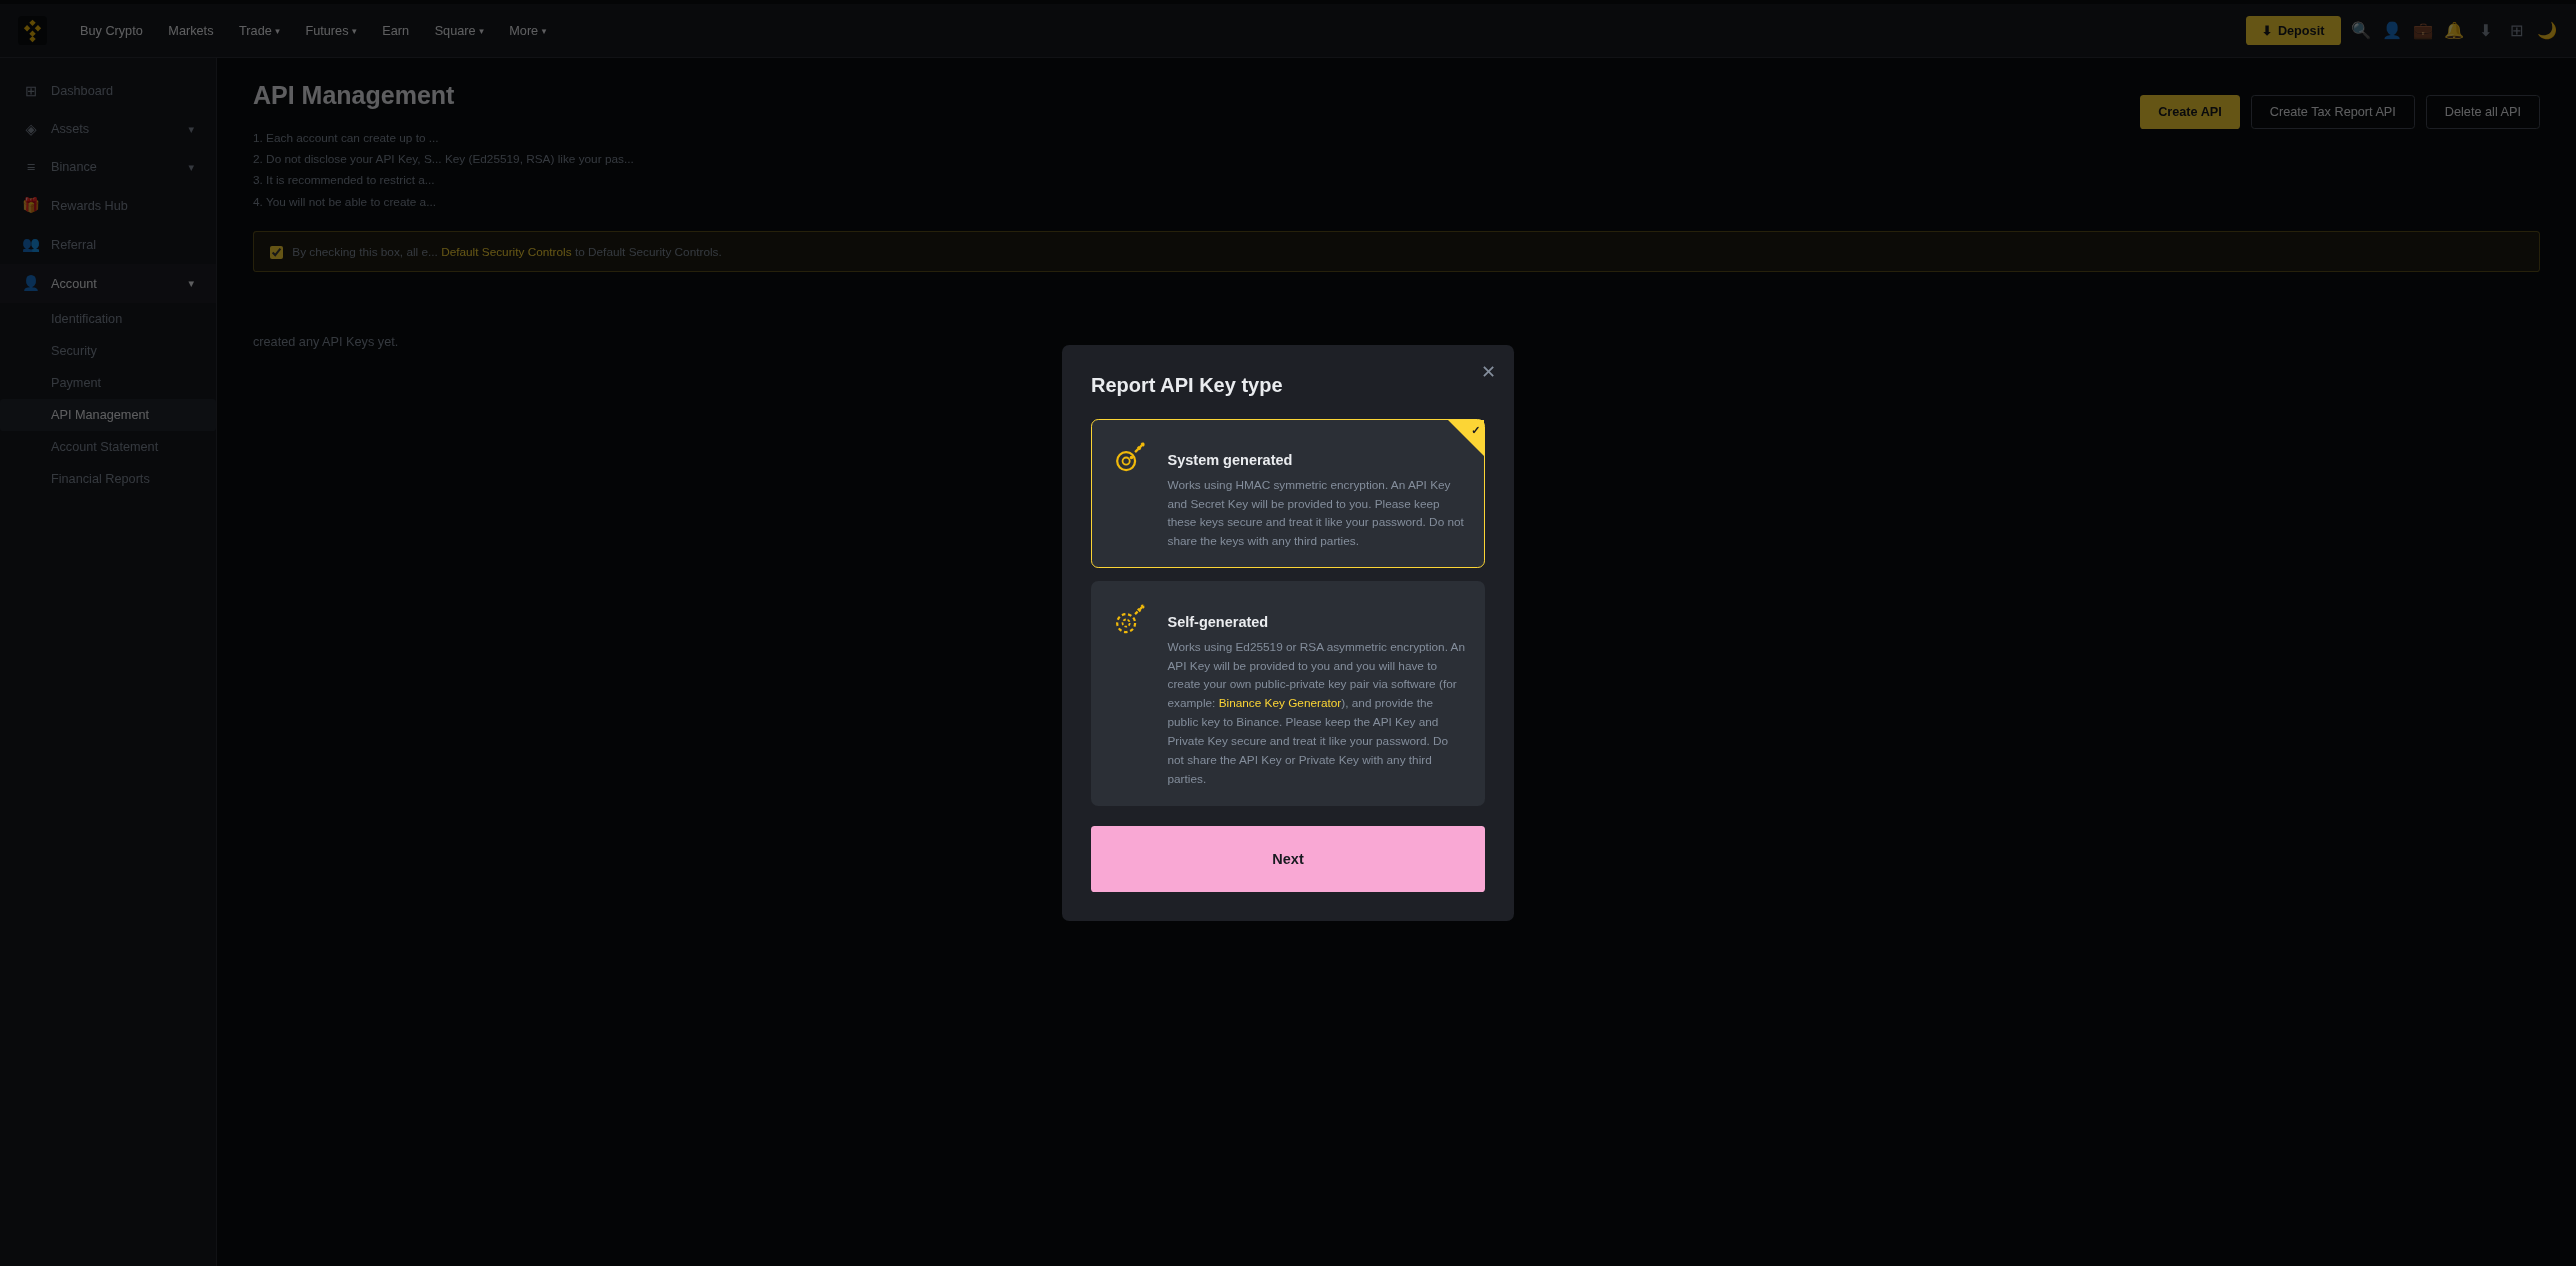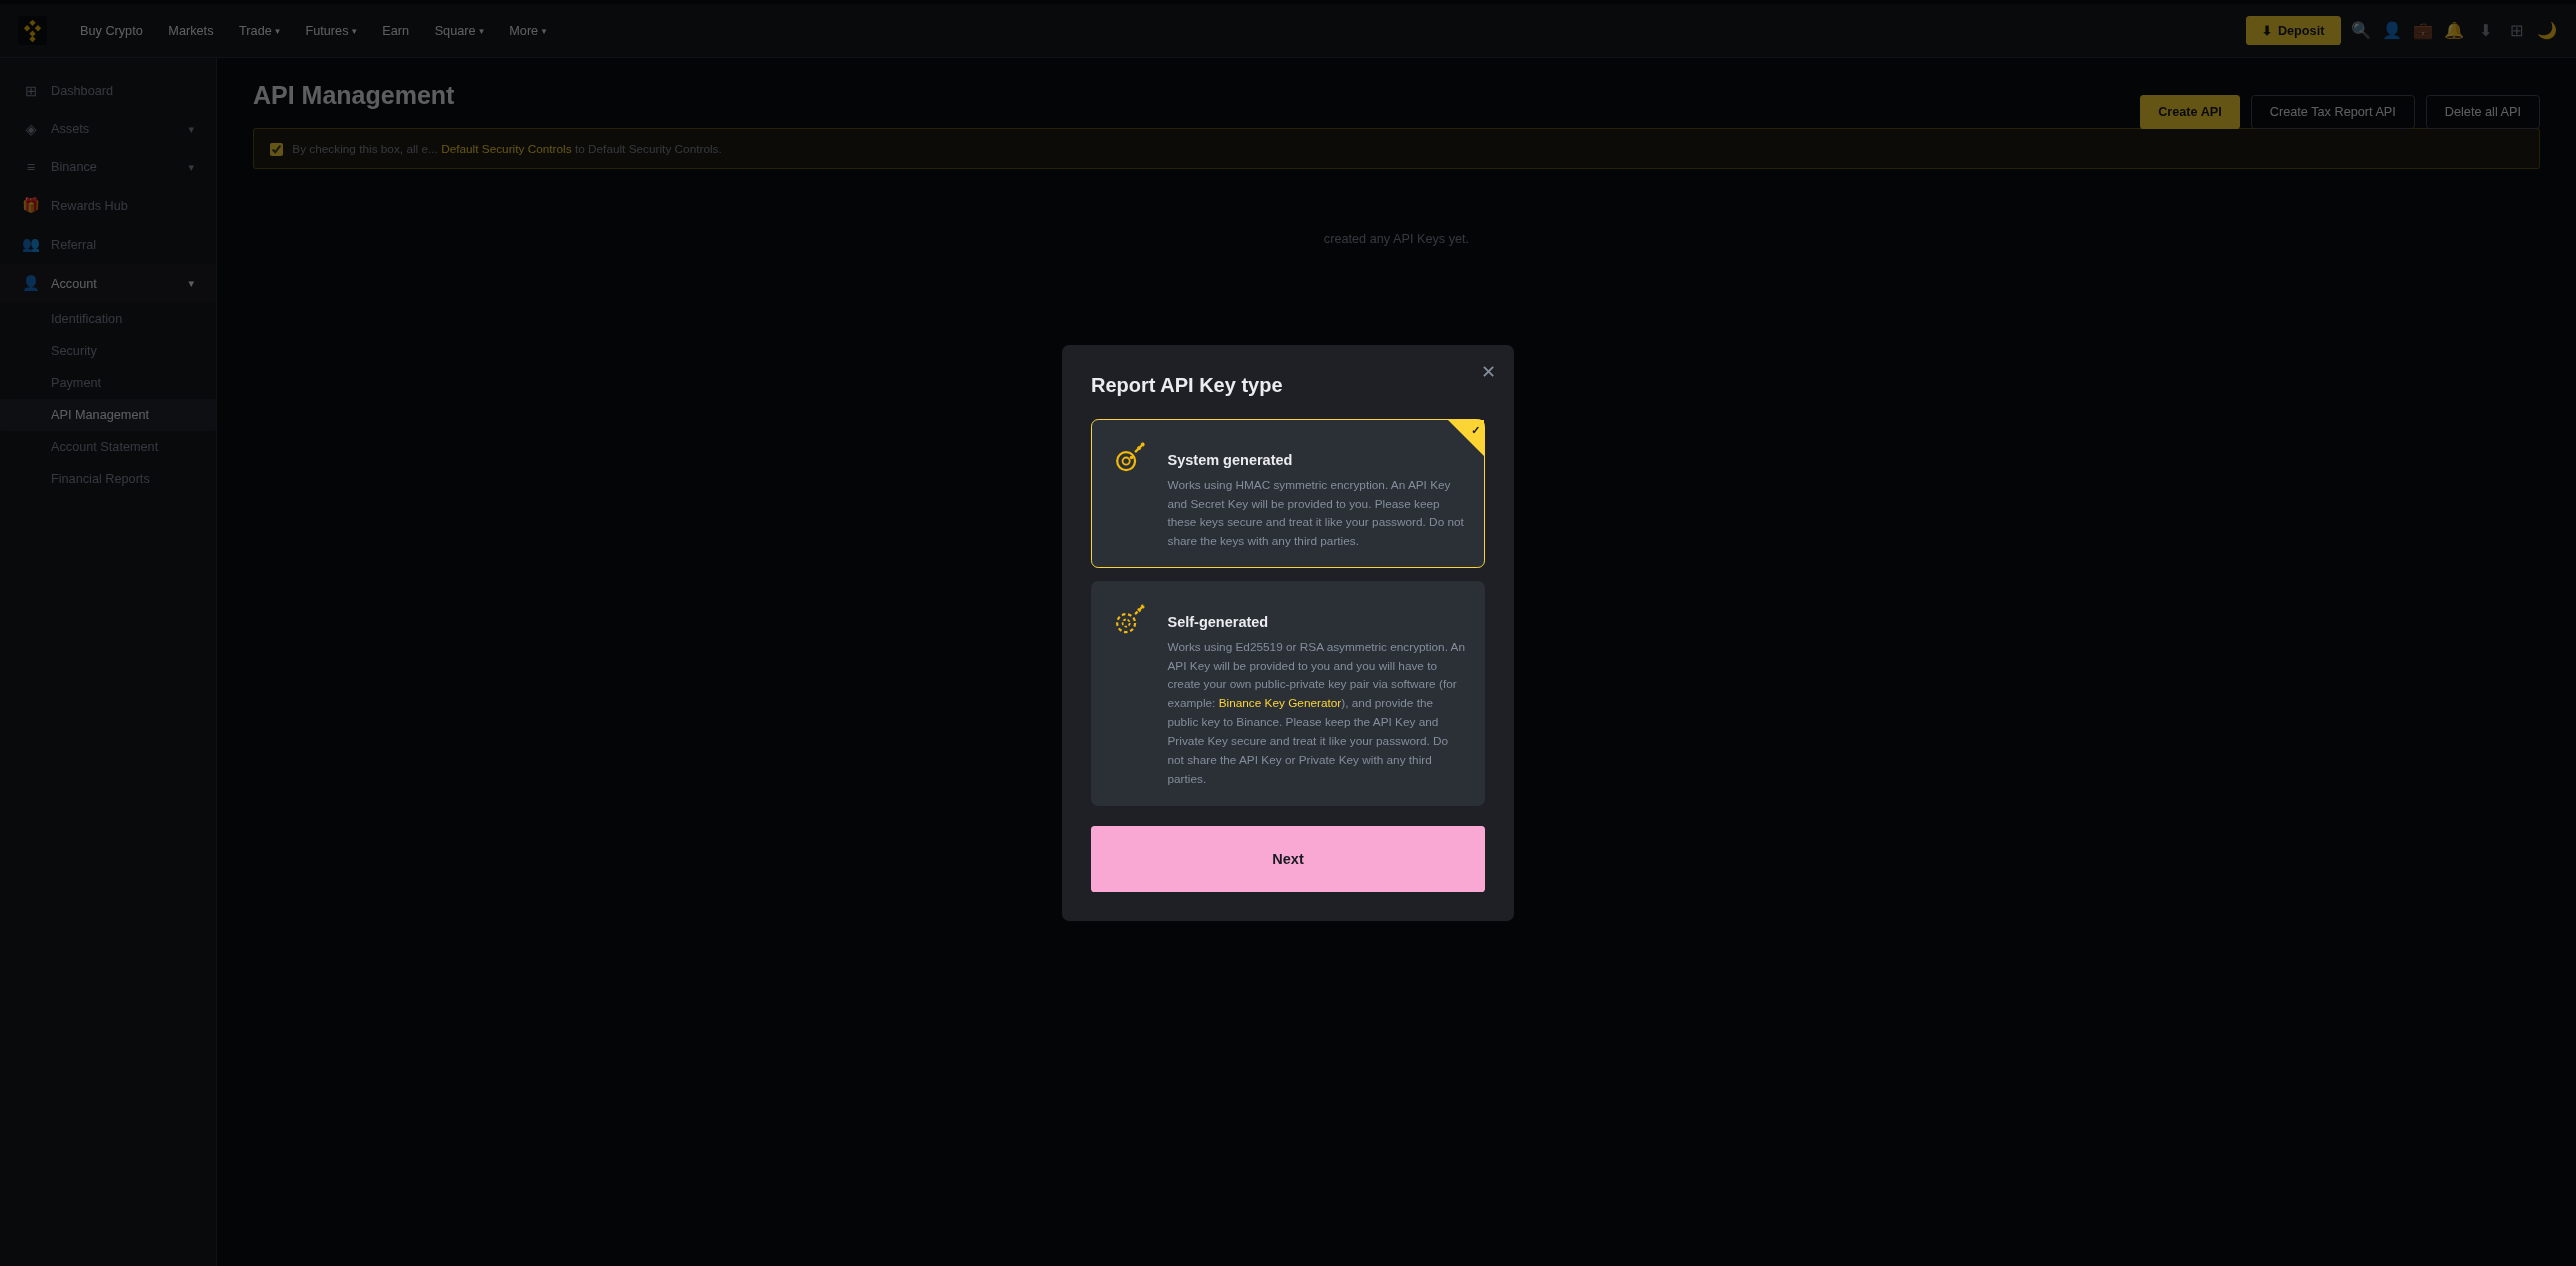--- a/index.html
+++ b/index.html
@@ -377,28 +377,34 @@
     <div class="sidebar-sub-item">Financial Reports</div>
   </aside>
 
   <main class="main">
     <h1 class="page-title">API Management</h1>
     <div class="action-buttons">
       <button class="btn-primary-gold">Create API</button>
       <button class="btn-outline">Create Tax Report API</button>
       <button class="btn-outline">Delete all API</button>
     </div>
+    <div class="info-list">
+      <div>1. Each account can create up to ...</div>
+      <div>2. Do not disclose your API Key, S... Key (Ed25519, RSA) like your pas...</div>
+      <div>3. It is recommended to restrict a...</div>
+      <div>4. You will not be able to create a...</div>
+    </div>
     <div class="warning-box">
       <input type="checkbox" checked="" style="">
       <span>
         By checking this box, all e... <a class="warning-link">Default Security Controls</a>
         <span>to Default Security Controls.</span>
       </span>
     </div>
-    <div style="color:#848e9c; font-size:12.7px; text-align:center; padding-top:36px;">created any API Keys yet.</div>
+    <div style="color:#848e9c; font-size:12.7px; text-align:left; padding-top:36px;">created any API Keys yet.</div>
   </main>
 </div>
 
 <div class="overlay">
   <div class="modal">
     <h2 class="modal-title">Report API Key type</h2>
     <button class="modal-close">✕</button>
 
     
     <div class="key-card selected">

